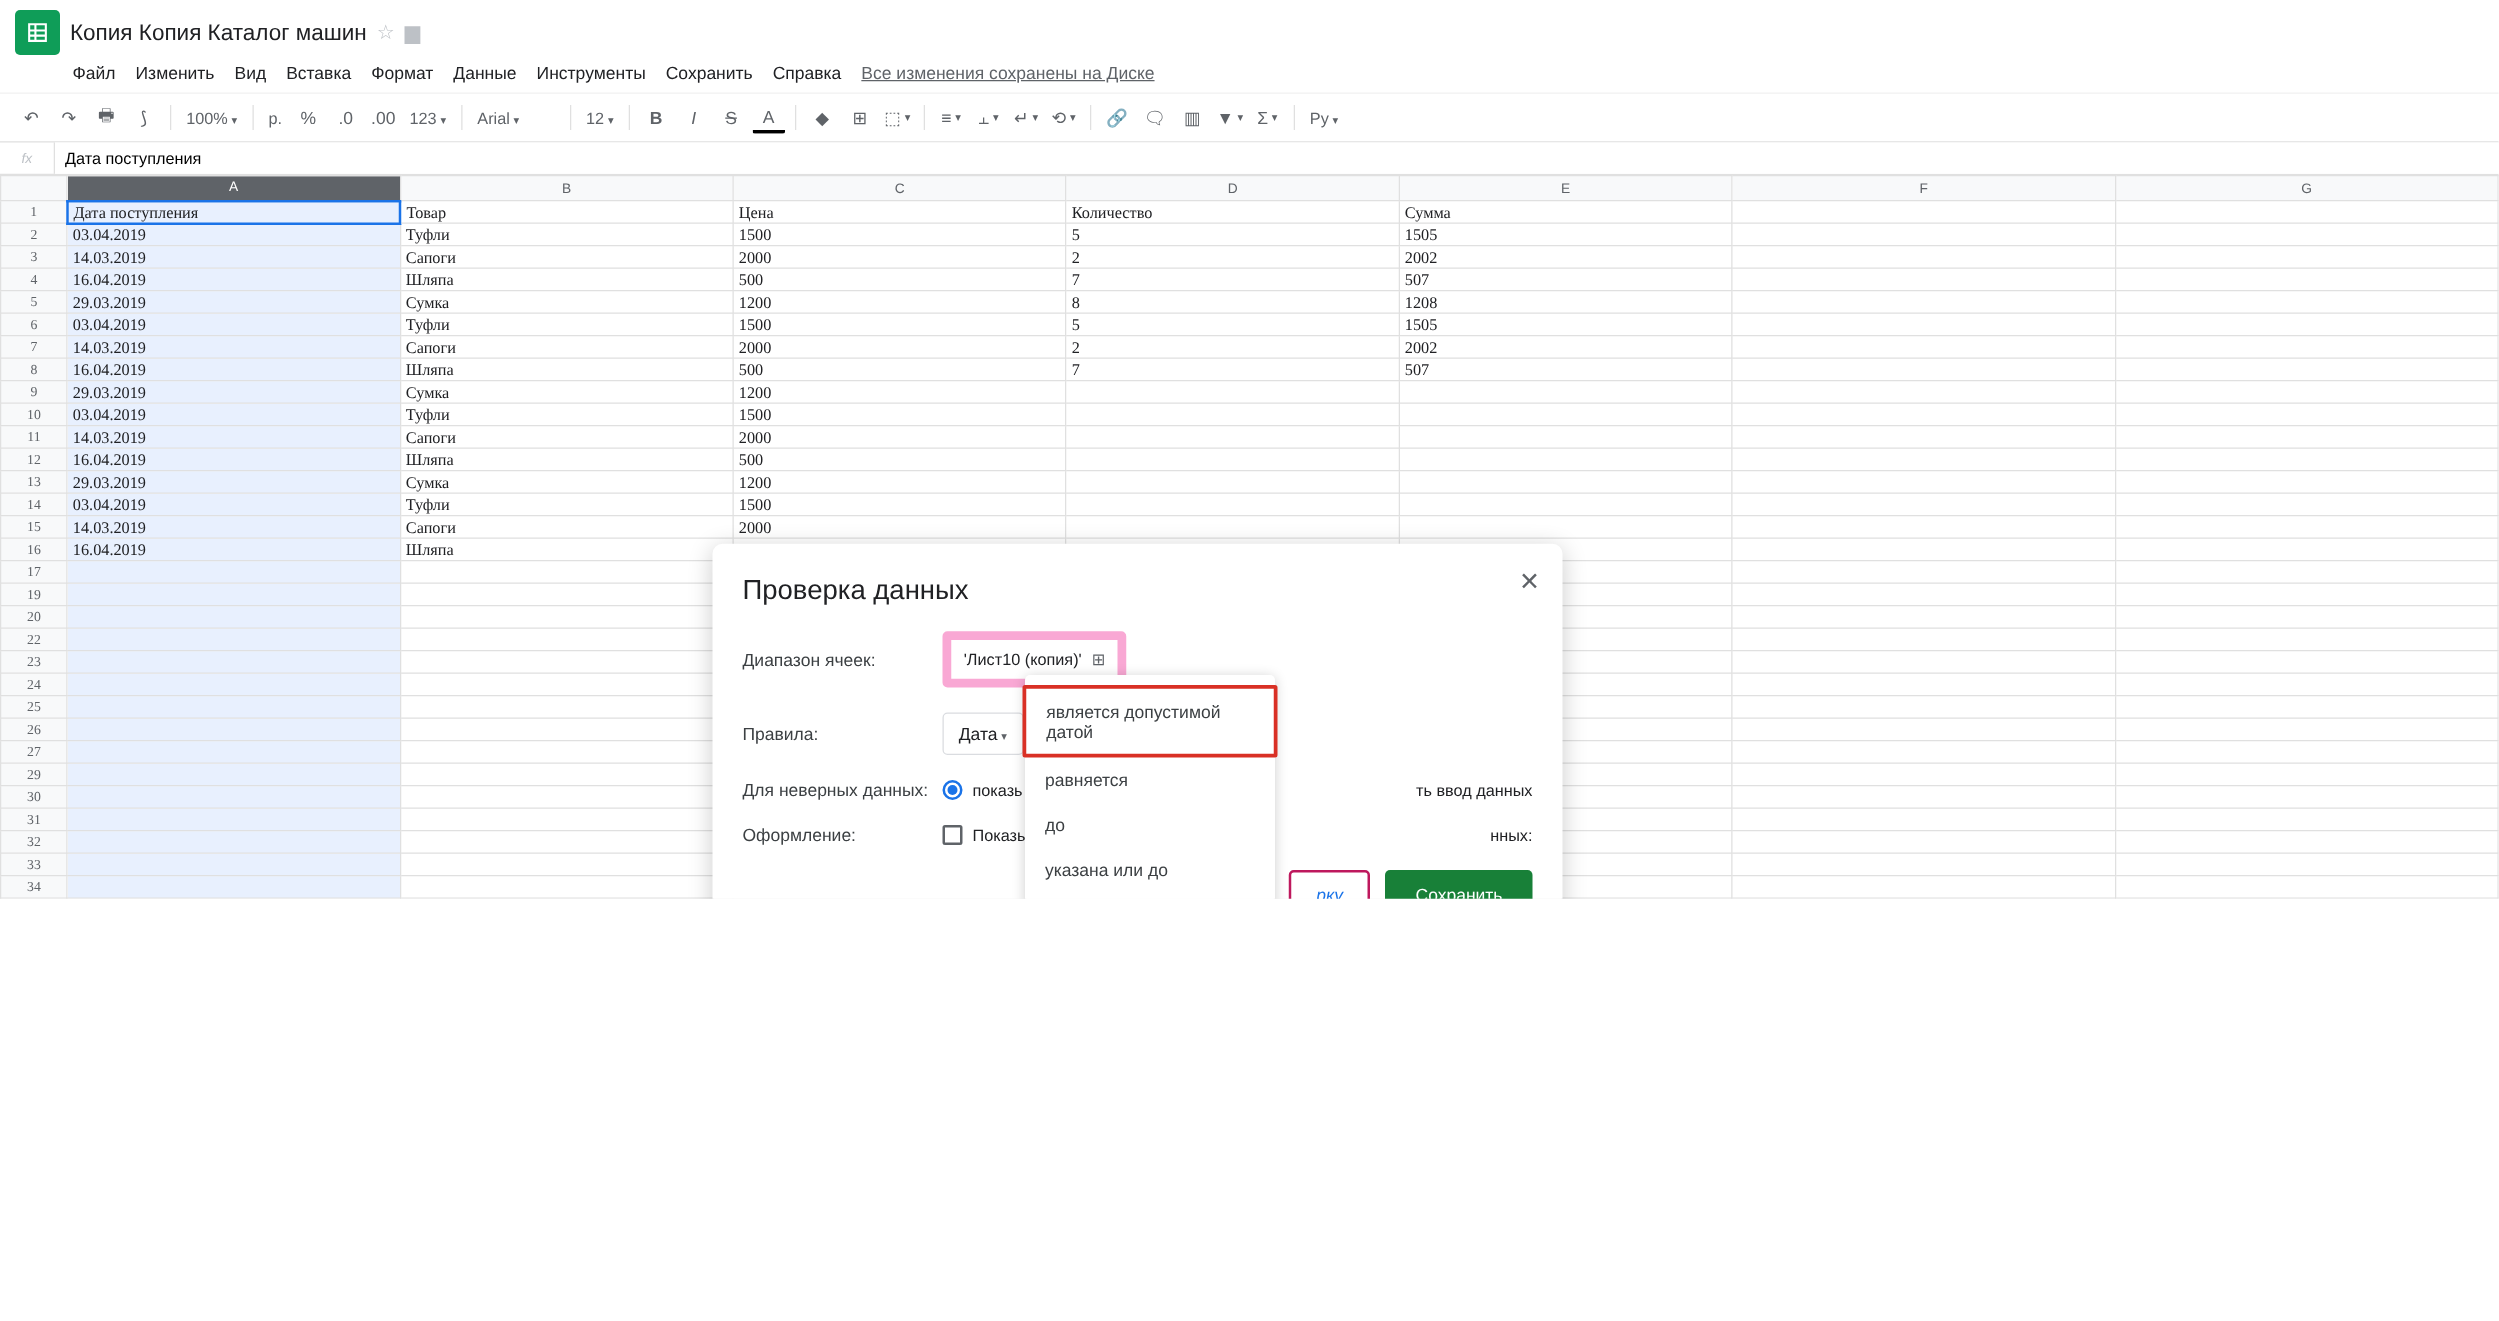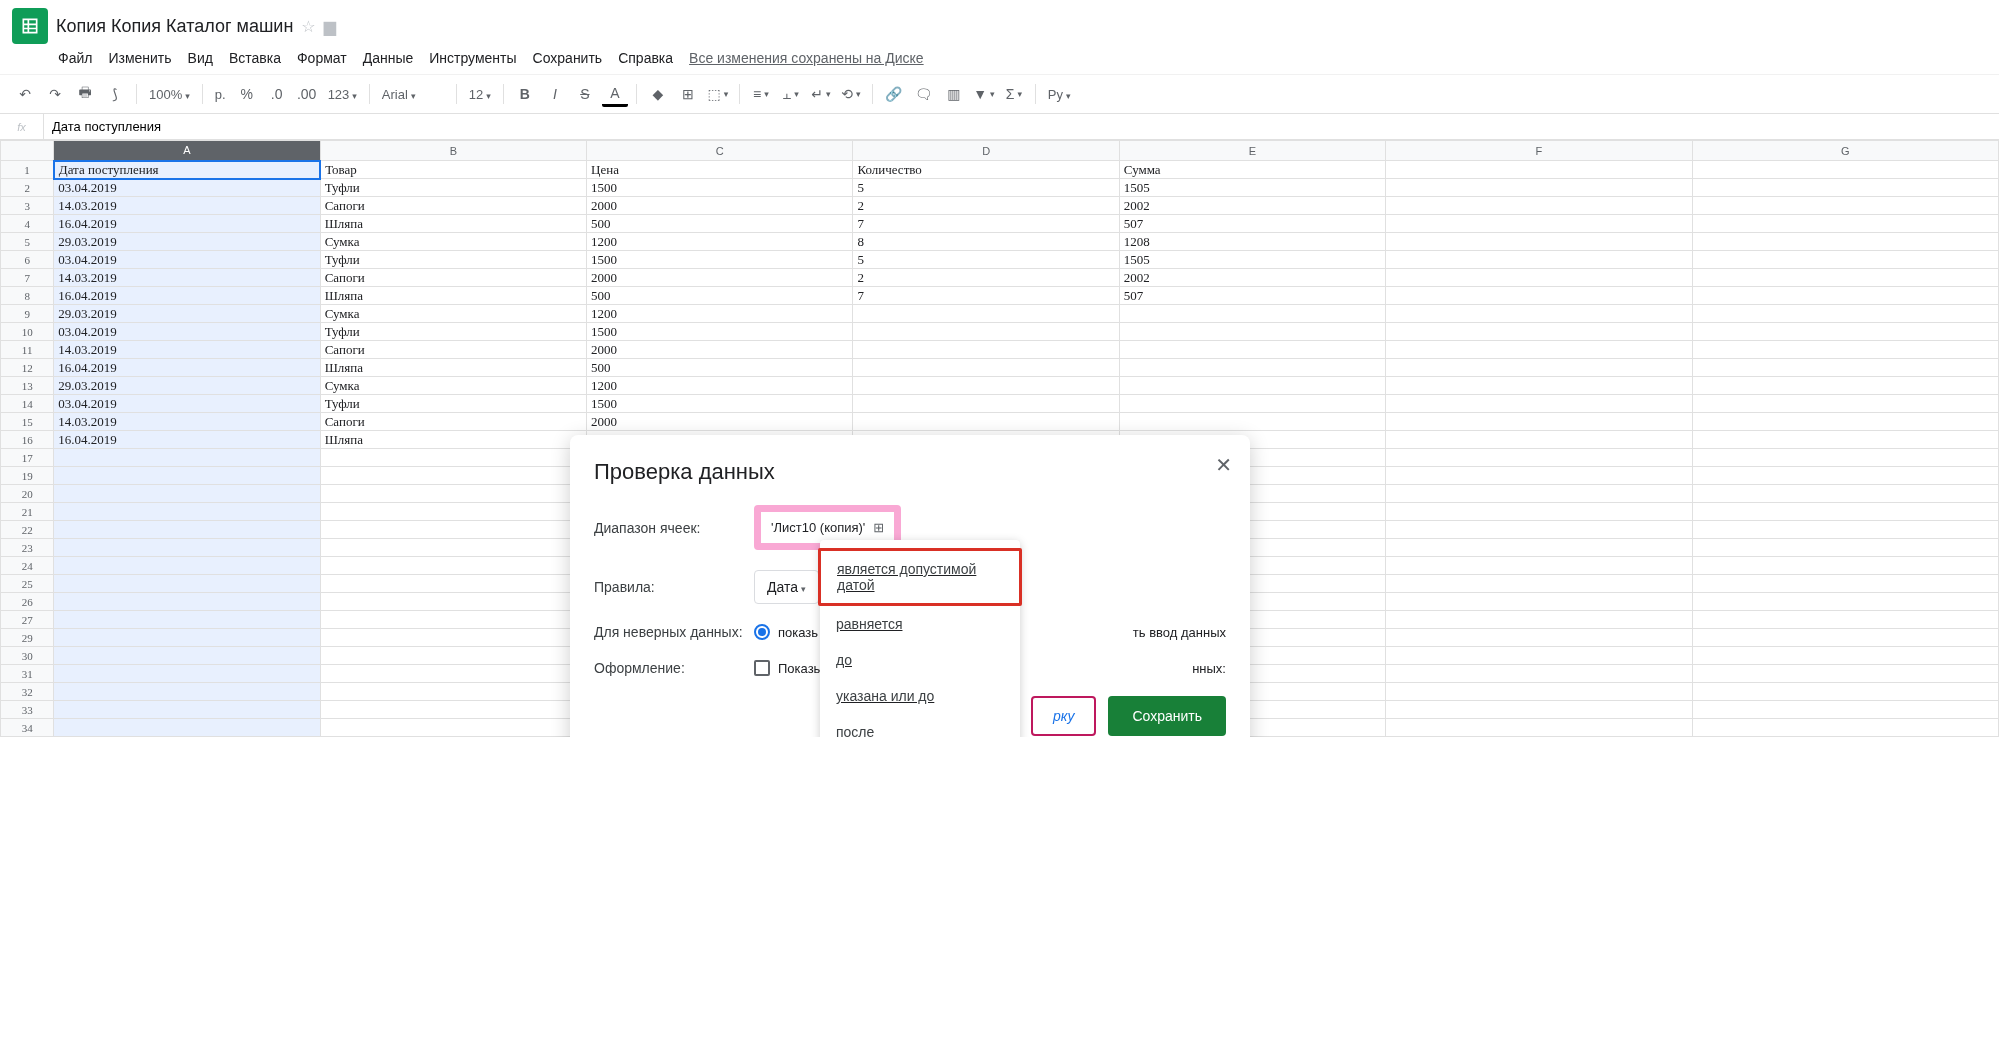--- a/index.html
+++ b/index.html
@@ -45,21 +45,21 @@
 .grid-icon-sm { color: #5f6368; }
 .dlg-select { border: 1px solid #dadce0; border-radius: 4px; padding: 8px 12px; font-size: 14px; cursor: pointer; }
 .dlg-radio-row { display: flex; align-items: center; gap: 8px; }
 .radio-dot { width: 16px; height: 16px; border: 2px solid #1a73e8; border-radius: 50%; display: flex; align-items: center; justify-content: center; }
 .radio-dot .inner { width: 8px; height: 8px; background: #1a73e8; border-radius: 50%; }
 .checkbox-sq { width: 16px; height: 16px; border: 2px solid #5f6368; border-radius: 2px; }
 .dlg-actions { display: flex; justify-content: flex-end; gap: 12px; margin-top: 20px; }
 .btn-secondary { border: 2px solid #be185d; background: #fff; padding: 10px 20px; border-radius: 4px; cursor: pointer; font-size: 14px; color: #1a73e8; font-style: italic; }
 .btn-primary { background: #188038; color: #fff; border: none; padding: 10px 24px; border-radius: 4px; cursor: pointer; font-size: 14px; }
 
-.dropdown-menu { position: absolute; left: 820px; top: 400px; width: 200px; background: #fff; box-shadow: 0 2px 10px rgba(0,0,0,0.2); border-radius: 4px; padding: 8px 0; z-index: 10; text-decoration: underline; }
+.dropdown-menu { position: absolute; left: 820px; top: 400px; width: 200px; background: #fff; box-shadow: 0 2px 10px rgba(0,0,0,0.2); border-radius: 4px; padding: 8px 0; z-index: 10; }
 .dd-item { padding: 10px 16px; font-size: 14px; color: #3c4043; cursor: pointer; }
 .dd-highlight { border: 3px solid #d93025; border-radius: 2px; margin: 0 -2px; }
 </style>
 </head>
 <body>
 
 <div class="app-header">
   <div class="title-row">
     <div class="sheets-logo">
       <svg viewBox="0 0 24 24">
@@ -345,30 +345,20 @@
           <td class="rowhdr">20</td>
           <td style="background:#e8f0fe"></td>
           <td></td>
           <td></td>
           <td></td>
           <td></td>
           <td></td>
           <td></td>
         </tr>
         <tr>
-          <td class="rowhdr">21</td>
-          <td style="background:#e8f0fe"></td>
-          <td></td>
-          <td></td>
-          <td></td>
-          <td></td>
-          <td></td>
-          <td></td>
-        </tr>
-        <tr>
           <td class="rowhdr">22</td>
           <td style="background:#e8f0fe"></td>
           <td></td>
           <td></td>
           <td></td>
           <td></td>
           <td></td>
           <td></td>
         </tr>
         <tr>

